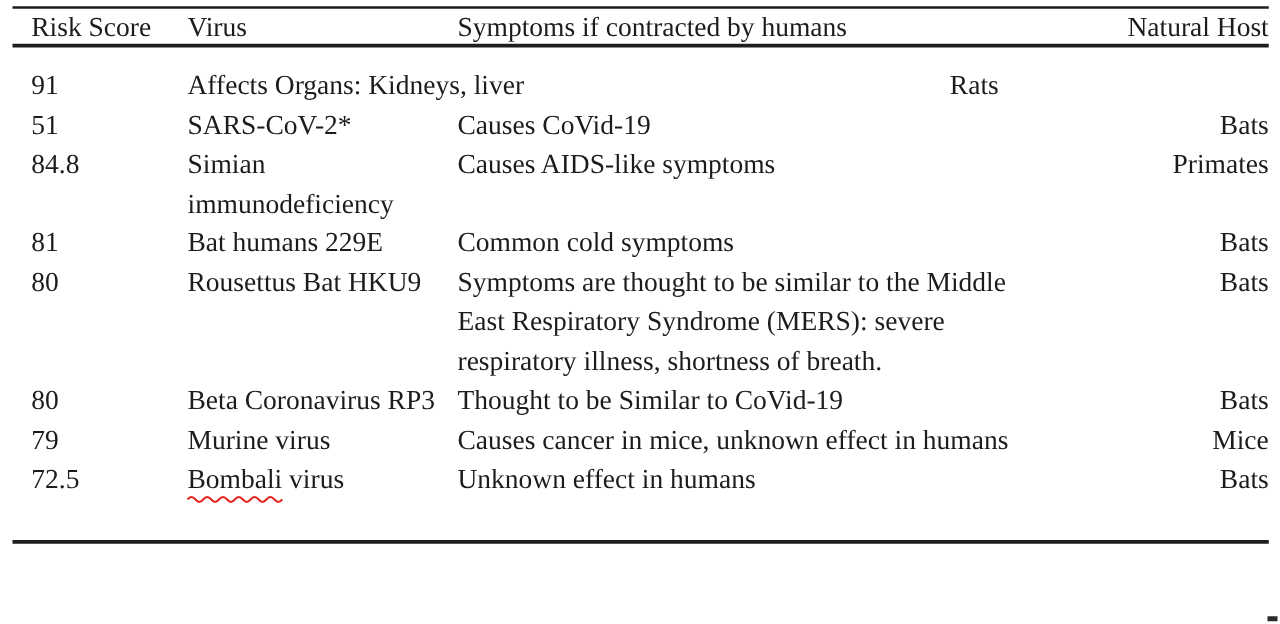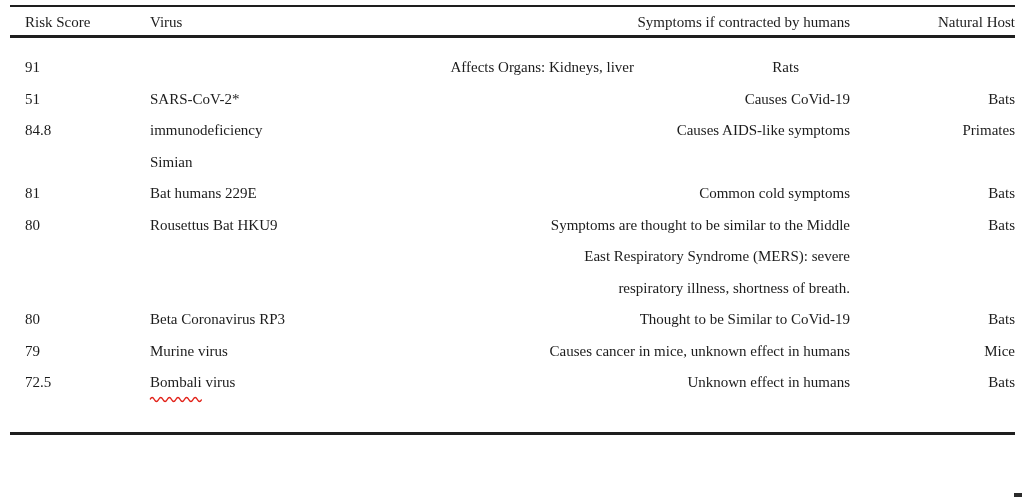--- a/index.html
+++ b/index.html
@@ -9,38 +9,38 @@
     font-family: "Liberation Serif", "DejaVu Serif", serif;
     color: #1c1c1c;
     overflow: hidden;
     position: relative;
   }
   .doc-table {
     position: absolute;
     left: 10px; top: 5px;
     width: 1005px;
     border-top: 2px solid #1e1e1e;
-    font-size: 15px;
+    font-size: 22px;
   }
   .thead {
     display: flex;
     height: 31px;
     line-height: 30px;
     border-bottom: 3px solid #1e1e1e;
   }
   .tbody {
     padding-top: 14px;
     padding-bottom: 33px;
     border-bottom: 3px solid #1e1e1e;
   }
   .tr { display: flex; }
   .td { flex: none; }
   .c1 { width: 140px; text-align: left; padding-left: 15px; }
   .c2 { width: 216px; text-align: left; }
-  .c3 { width: 484px; text-align: right; }
+  .c3 { width: 484px; text-align: left; }
   .c4 { width: 165px; text-align: right; }
   .ln { line-height: 31.5px; white-space: nowrap; }
   .misspelled {
     position: relative;
     display: inline-block;
   }
   .squiggle-svg {
     position: absolute;
     left: 0; right: 0; bottom: -2px;
     width: 100%; height: 6px;
@@ -97,22 +97,22 @@
       <div class="td c4">
           <div class="ln">Bats</div>
         </div>
     </div>
 
     <div class="tr">
       <div class="td c1">
           <div class="ln">84.8</div>
         </div>
       <div class="td c2">
+        <div class="ln">Simian</div>
         <div class="ln">immunodeficiency</div>
-        <div class="ln">Simian</div>
       </div>
       <div class="td c3">
           <div class="ln">Causes AIDS-like symptoms</div>
         </div>
       <div class="td c4">
           <div class="ln">Primates</div>
         </div>
     </div>
 
     <div class="tr">

